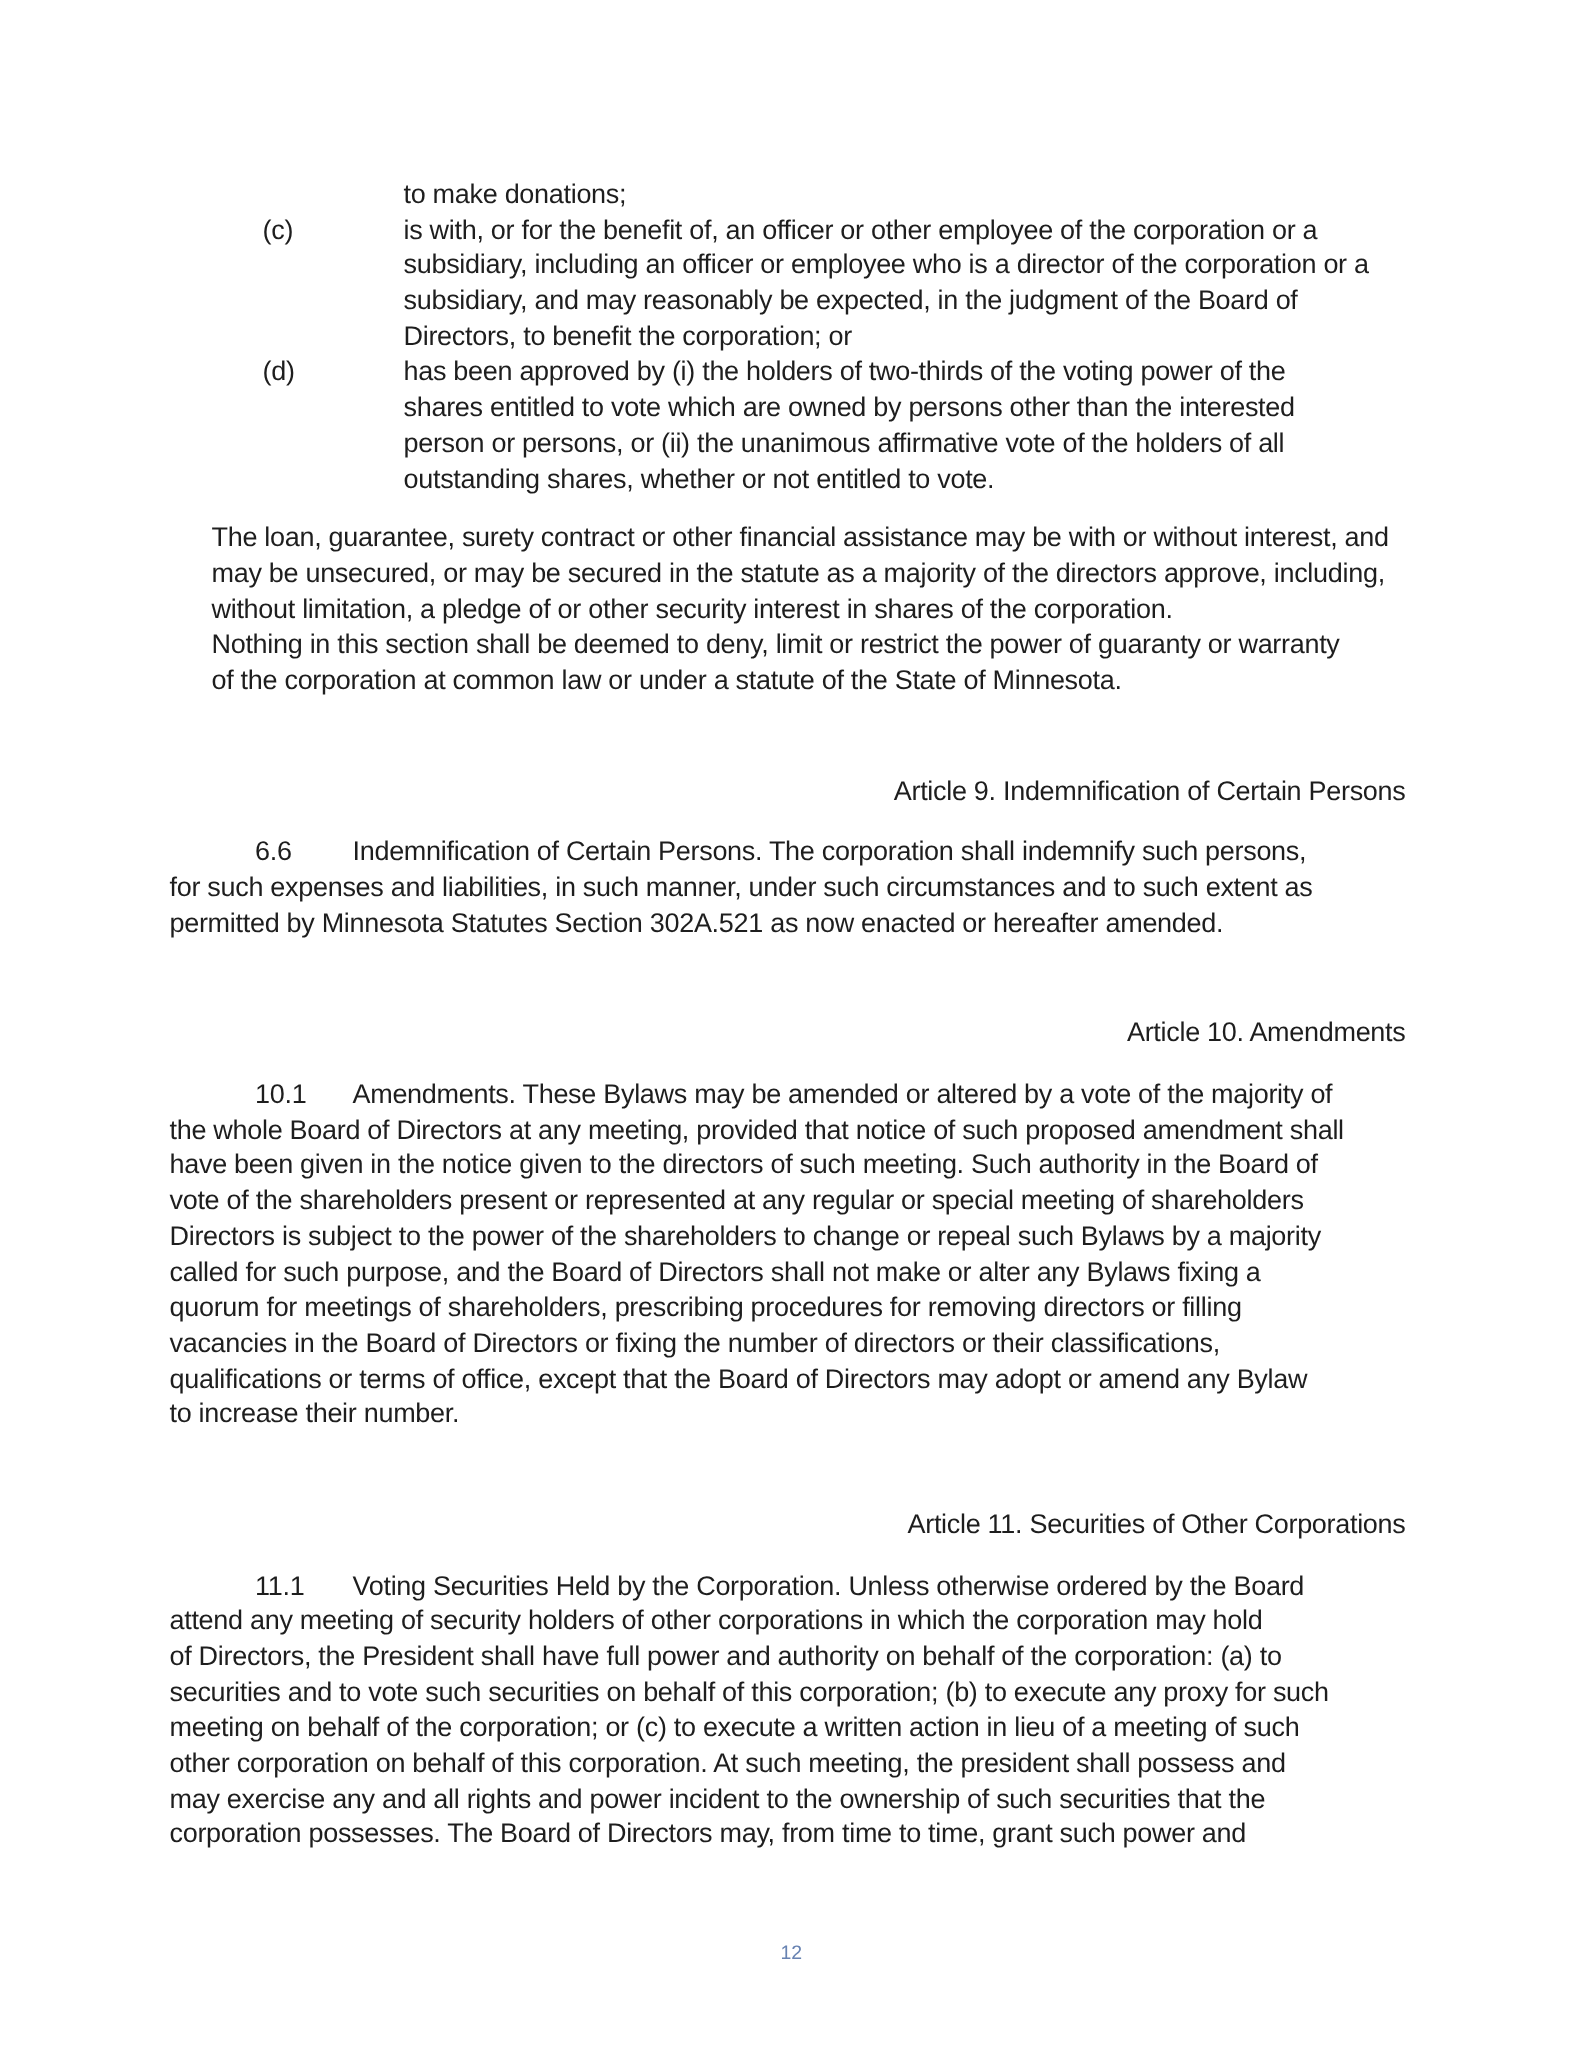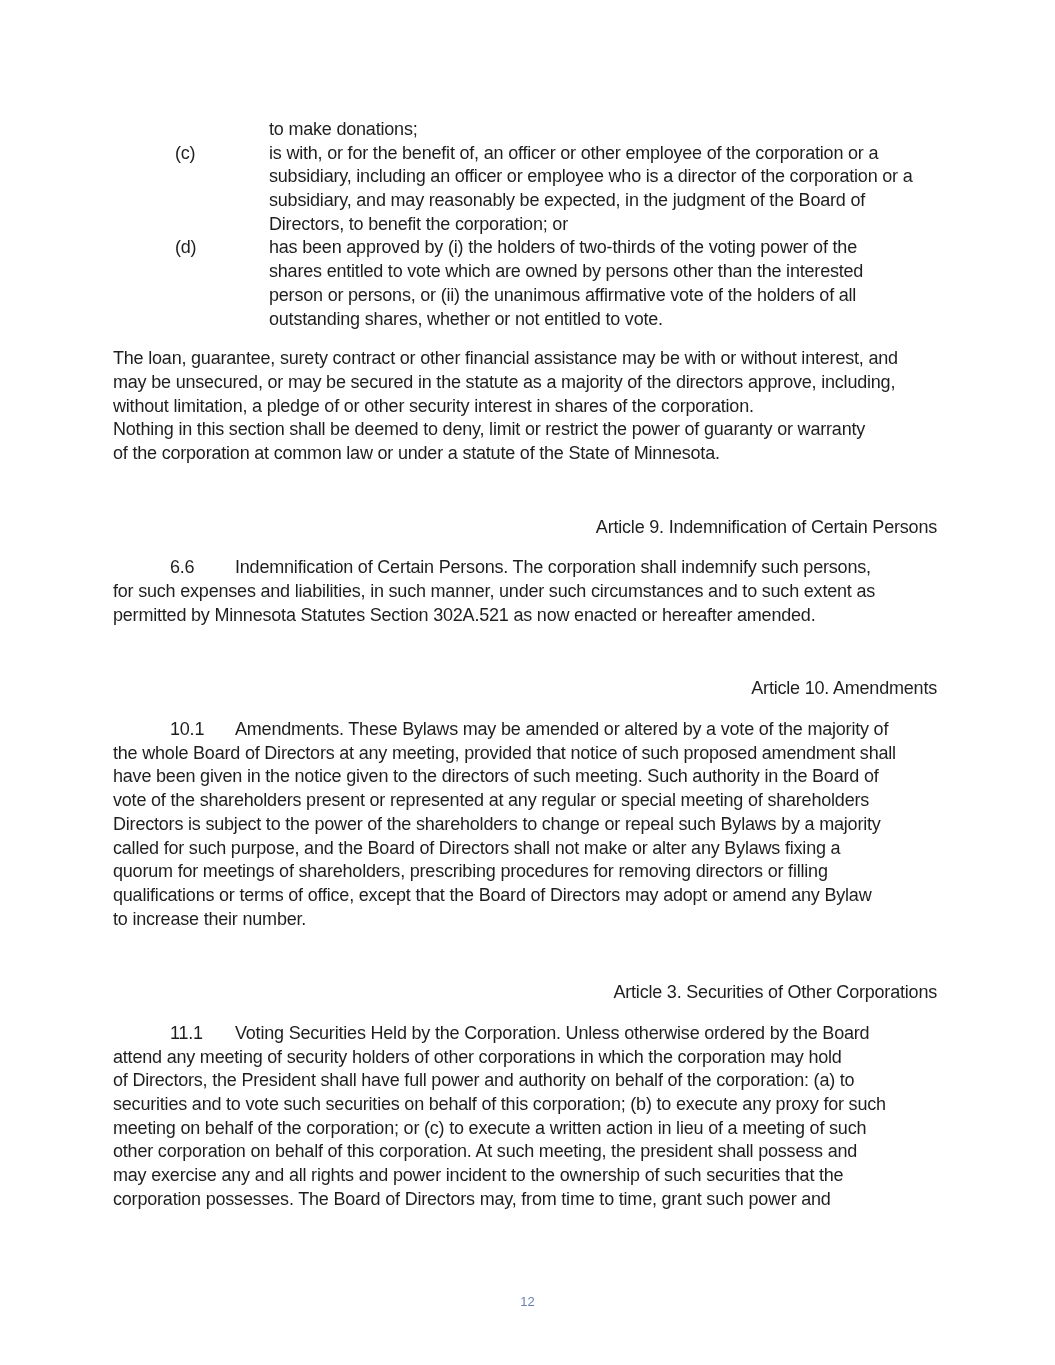--- a/index.html
+++ b/index.html
@@ -12,21 +12,21 @@
   .content{
     position:absolute;left:113px;top:118px;width:852px;
     font-size:18px;line-height:23.7px;letter-spacing:-0.2px;
   }
   .line{white-space:nowrap;height:23.7px;}
   
   .list-item{display:flex;gap:32px;}
   .list-item .marker{display:inline-block;margin-left:62px;width:62px;flex:0 0 62px;}
   .list-item .item-lines{flex:1 1 auto;min-width:0;}
   
-  .paragraph{margin-top:16px;}
+  .paragraph{margin-top:16px;margin-left:28px;}
   
   .heading{margin-top:50px;text-align:right;padding-right:28px;height:23.7px;white-space:nowrap;}
   
   .numbered{margin-top:17px;}
   .numbered .num{display:inline-block;margin-left:57px;width:65px;}
   
   .page-number{
     position:absolute;left:0;top:1294px;width:1055px;text-align:center;
     font-size:13px;letter-spacing:0;
   }
@@ -77,24 +77,25 @@
       </div>
       <div class="heading">Article 10. Amendments</div>
       <div class="numbered">
         <div class="line first-line"><span class="num">10.1</span><span class="first-text">Amendments. These Bylaws may be amended or altered by a vote of the majority of</span></div>
         <div class="line">the whole Board of Directors at any meeting, provided that notice of such proposed amendment shall</div>
         <div class="line">have been given in the notice given to the directors of such meeting. Such authority in the Board of</div>
         <div class="line">vote of the shareholders present or represented at any regular or special meeting of shareholders</div>
         <div class="line">Directors is subject to the power of the shareholders to change or repeal such Bylaws by a majority</div>
         <div class="line">called for such purpose, and the Board of Directors shall not make or alter any Bylaws fixing a</div>
         <div class="line">quorum for meetings of shareholders, prescribing procedures for removing directors or filling</div>
+        <div class="line">vacancies in the Board of Directors or fixing the number of directors or their classifications,</div>
         <div class="line">qualifications or terms of office, except that the Board of Directors may adopt or amend any Bylaw</div>
         <div class="line">to increase their number.</div>
       </div>
-      <div class="heading">Article 3. Securities of Other Corporations</div>
+      <div class="heading">Article 11. Securities of Other Corporations</div>
       <div class="numbered">
         <div class="line first-line"><span class="num">11.1</span><span class="first-text">Voting Securities Held by the Corporation. Unless otherwise ordered by the Board</span></div>
         <div class="line">attend any meeting of security holders of other corporations in which the corporation may hold</div>
         <div class="line">of Directors, the President shall have full power and authority on behalf of the corporation: (a) to</div>
         <div class="line">securities and to vote such securities on behalf of this corporation; (b) to execute any proxy for such</div>
         <div class="line">meeting on behalf of the corporation; or (c) to execute a written action in lieu of a meeting of such</div>
         <div class="line">other corporation on behalf of this corporation. At such meeting, the president shall possess and</div>
         <div class="line">may exercise any and all rights and power incident to the ownership of such securities that the</div>
         <div class="line">corporation possesses. The Board of Directors may, from time to time, grant such power and</div>
       </div>

